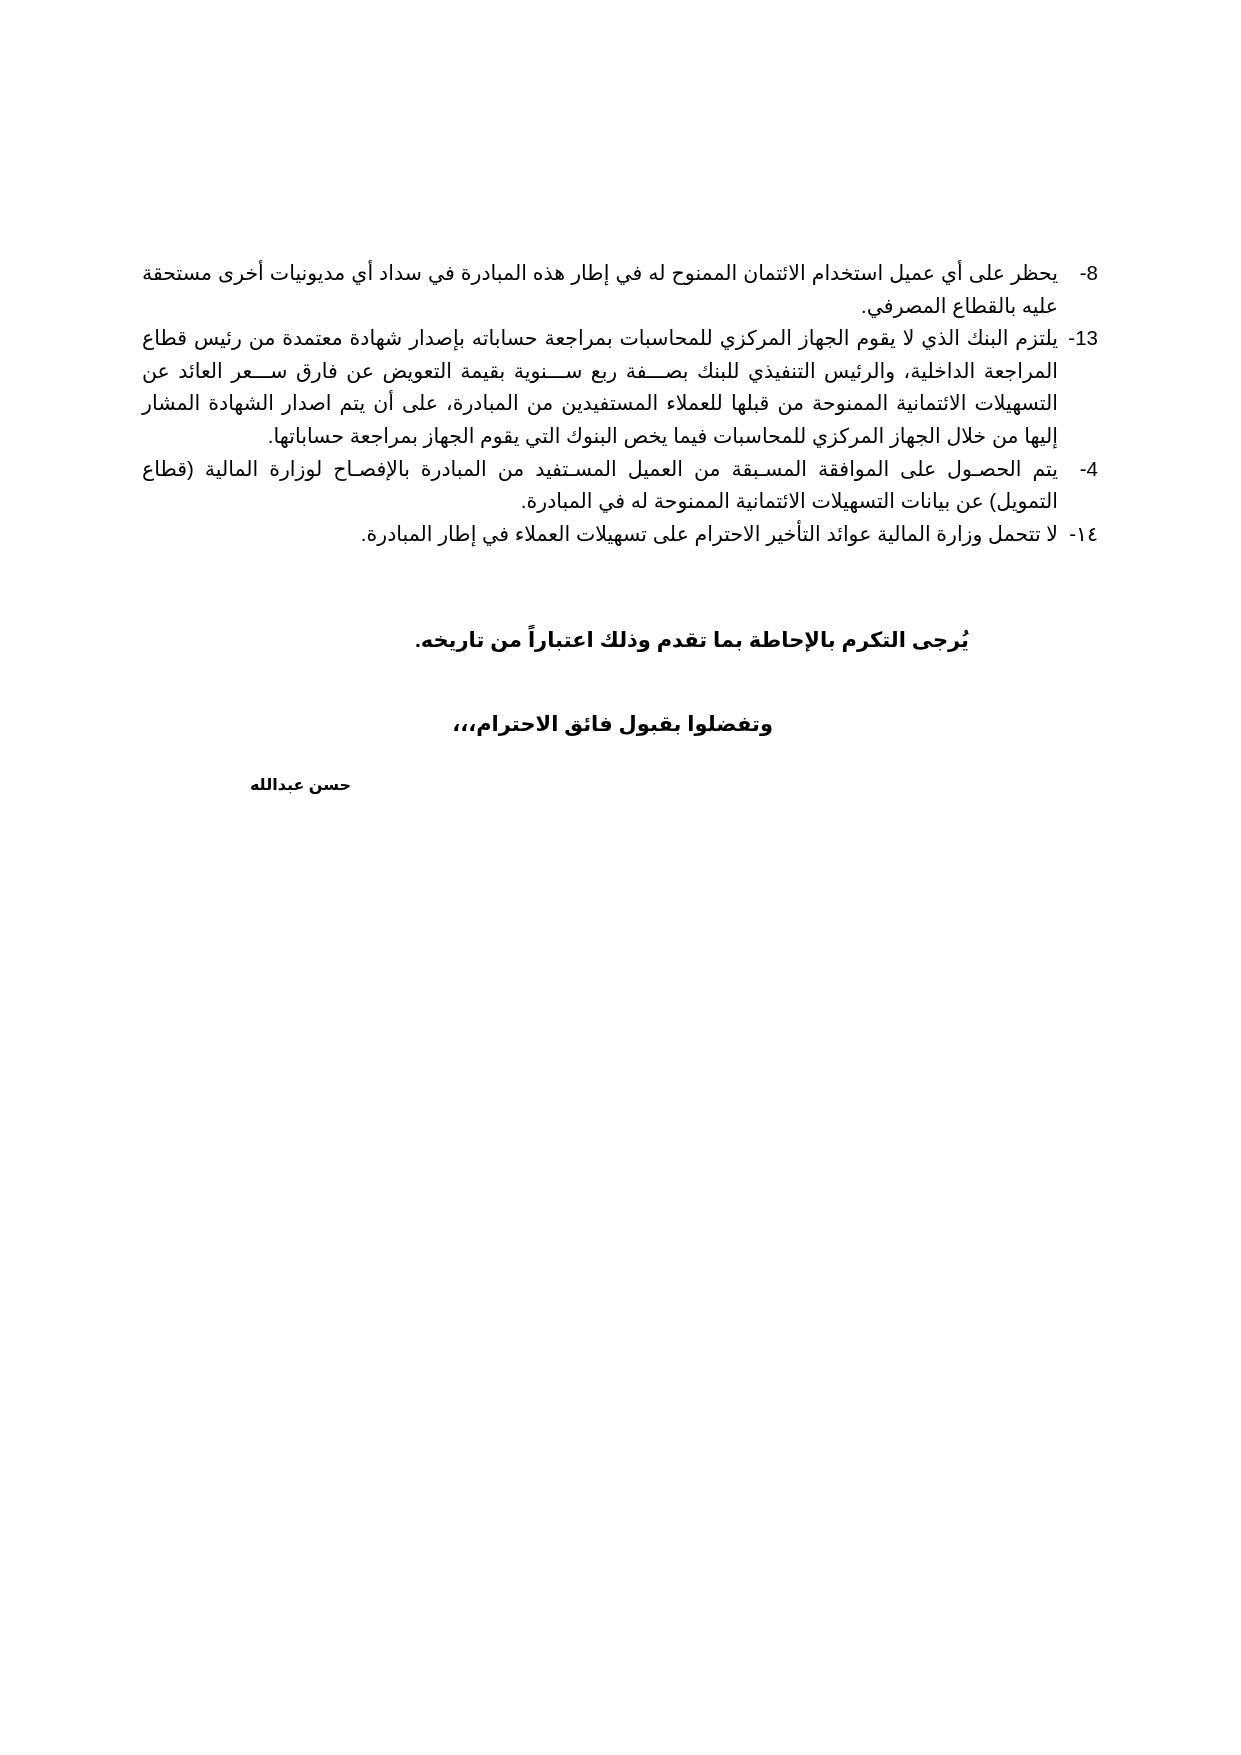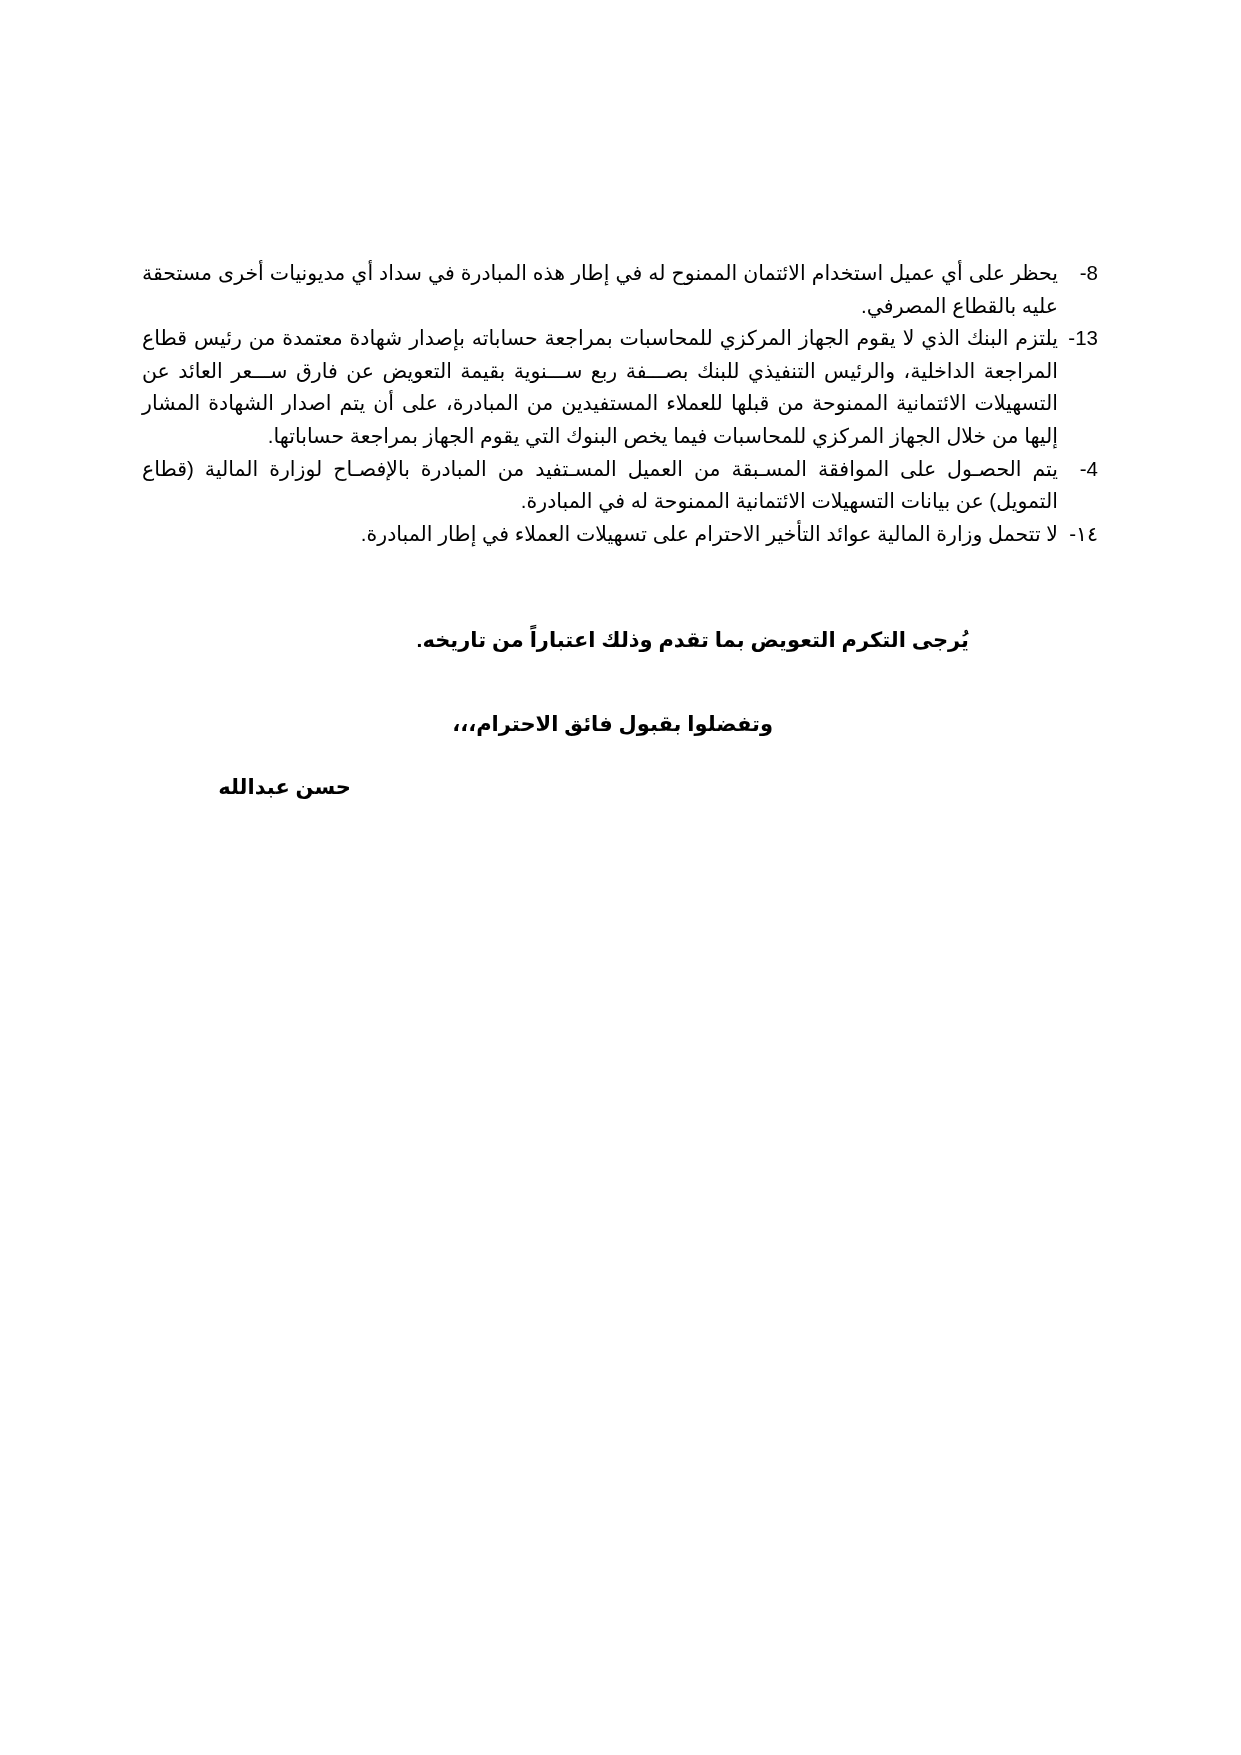--- a/index.html
+++ b/index.html
@@ -66,21 +66,21 @@
     }
     .closing-2 {
       top: 712px;
       right: 468px;
       margin-left: 24px;
     }
     .signature {
       position: absolute;
       direction: rtl;
       font-weight: bold;
-      font-size: 21px;
+      font-size: 16px;
       top: 775px;
       right: 890px;
       white-space: nowrap;
     }
   </style>
 </head>
 <body>
 
 <div class="page">
 
@@ -96,17 +96,17 @@
     <li class="item">
       <span class="item-num">4-</span>
       <span class="item-text">يتم الحصـول على الموافقة المسـبقة من العميل المسـتفيد من المبادرة بالإفصـاح لوزارة المالية (قطاع التمويل) عن بيانات التسهيلات الائتمانية الممنوحة له في المبادرة.</span>
     </li>
     <li class="item">
       <span class="item-num">١٤-</span>
       <span class="item-text">لا تتحمل وزارة المالية عوائد التأخير الاحترام على تسهيلات العملاء في إطار المبادرة.</span>
     </li>
   </ol>
 
-  <div class="closing closing-1">يُرجى التكرم التعويض بما تقدم وذلك اعتباراً من تاريخه.</div>
+  <div class="closing closing-1">يُرجى التكرم بالإحاطة بما تقدم وذلك اعتباراً من تاريخه.</div>
   <div class="closing closing-2">وتفضلوا بقبول فائق الاحترام،،،</div>
   <div class="signature">حسن عبدالله</div>
 
 </div>
 
 </body></html>

